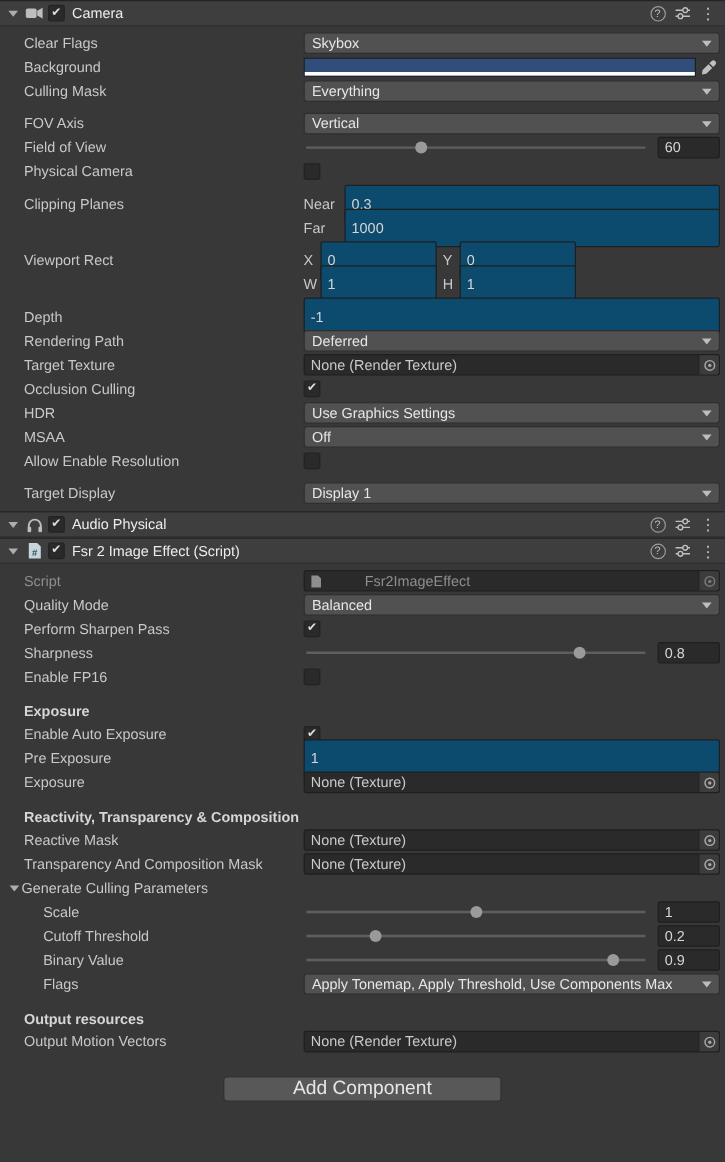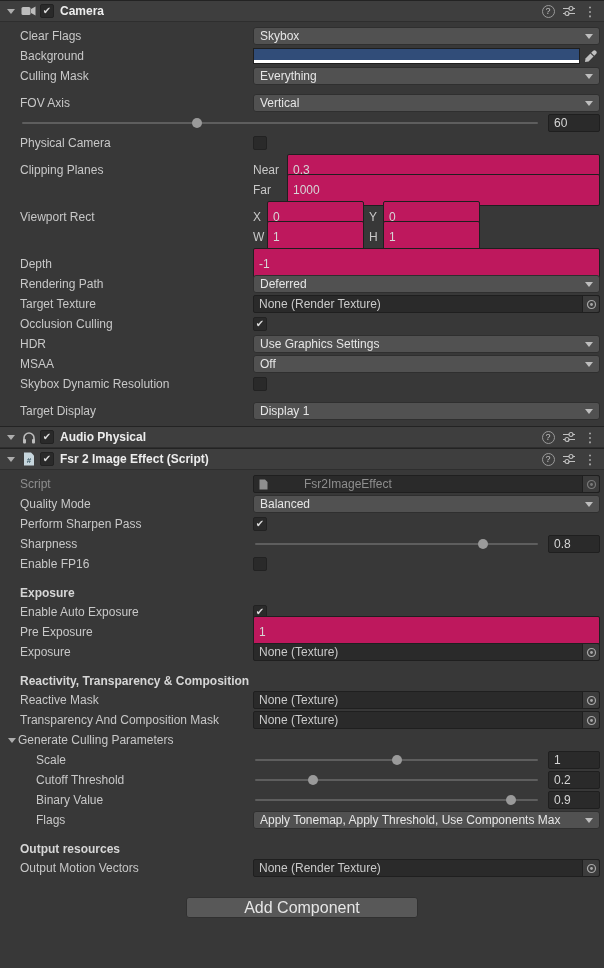--- a/index.html
+++ b/index.html
@@ -12,42 +12,42 @@
     overflow:hidden;
   }
   
   .comp-header {
     height:22px; background:#3E3E3E;
     border-top:1px solid #232323; border-bottom:1px solid #2E2E2E;
     display:flex; align-items:center; padding:0 5px; gap:3px;
   }
   .tri-down { width:0; height:0; border-left:4px solid transparent; border-right:4px solid transparent; border-top:5px solid #ADADAD; flex:none; margin:0 2px; }
   .hicon { width:17px; height:15px; display:flex; align-items:center; justify-content:center; flex:none; }
-  .htitle { font-weight:bold; color:#EDEDED; margin-left:3px; flex:1; white-space:nowrap; overflow:hidden; }
+  .htitle { font-weight:normal; color:#EDEDED; margin-left:3px; flex:1; white-space:nowrap; overflow:hidden; }
   .hbtn { flex:none; width:18px; height:16px; display:flex; align-items:center; justify-content:center; color:#C0C0C0; }
   .help-circle { width:13px; height:13px; border:1px solid #9A9A9A; border-radius:50%; font-size:9px; line-height:11px; text-align:center; color:#C0C0C0; }
   .kebab { font-size:13px; color:#C8C8C8; }
   
   .cb { width:14px; height:14px; background:#2A2A2A; border:1px solid #222; border-radius:2px; display:inline-flex; align-items:center; justify-content:center; flex:none; }
   .cb.on::after { content:"✔"; font-size:10px; color:#DCDCDC; line-height:1; }
   
   .body-pad { padding:4px 0 5px 0; }
   .row { display:flex; align-items:center; height:20px; padding:0 4px 0 20px; }
   .row.sub { padding-left:36px; }
   .row.sub .lbl { width:217px; }
   .lbl { width:233px; flex:none; color:#C8C8C8; white-space:nowrap; overflow:hidden; }
   .lbl.dim { color:#8E8E8E; }
   .gap { height:7px; }
   .sect { height:18px; margin-top:10px; display:flex; align-items:center; padding-left:20px; font-weight:bold; color:#D6D6D6; }
   
   .dd { flex:1; height:18px; background:#515151; border:1px solid #2F2F2F; border-radius:3px; display:flex; align-items:center; padding:0 6px; min-width:0; }
   .ddv { flex:1; color:#E6E6E6; white-space:nowrap; overflow:hidden; }
   .ddarrow { width:0; height:0; border-left:4px solid transparent; border-right:4px solid transparent; border-top:5px solid #BEBEBE; flex:none; margin-left:4px; }
   
-  .tf { flex:1; height:32px; background:#be185d; border:1px solid #1F1F1F; border-radius:2px; display:flex; align-items:center; padding:0 5px; color:#D6D6D6; min-width:0; white-space:nowrap; overflow:hidden; }
+  .tf { flex:1; height:32px; background:#0c4a6e; border:1px solid #1F1F1F; border-radius:2px; display:flex; align-items:center; padding:0 5px; color:#D6D6D6; min-width:0; white-space:nowrap; overflow:hidden; }
   .numbox { flex:none; width:52px; height:18px; background:#2A2A2A; border:1px solid #1F1F1F; border-radius:2px; display:flex; align-items:center; padding:0 5px; color:#D6D6D6; }
   .sublbl { flex:none; width:34px; color:#C8C8C8; }
   .axis { flex:none; width:14px; color:#C8C8C8; }
   .vr { flex:none; width:97px; margin-right:5px; }
   .vr-spacer { flex:1; }
   
   .slider { flex:1; height:18px; position:relative; margin-right:8px; }
   .slider .track { position:absolute; left:2px; right:2px; top:8px; height:2px; background:#5E5E5E; border-radius:1px; }
   .slider .handle { position:absolute; top:4px; width:10px; height:10px; border-radius:50%; background:#9A9A9A; transform:translateX(-5px); }
   
@@ -128,20 +128,21 @@
     </div>
     <div class="gap"></div>
     <div class="row">
       <span class="lbl">FOV Axis</span>
       <div class="dd">
         <span class="ddv">Vertical</span>
         <span class="ddarrow"></span>
       </div>
     </div>
     <div class="row">
+      <span class="lbl">Field of View</span>
       <div class="slider">
         <div class="track"></div>
         <div class="handle" style="left: 34%;"></div>
       </div>
       <div class="numbox">
           <span>60</span>
         </div>
     </div>
     <div class="row">
       <span class="lbl">Physical Camera</span>
@@ -225,21 +226,21 @@
       </div>
     </div>
     <div class="row">
       <span class="lbl">MSAA</span>
       <div class="dd">
         <span class="ddv">Off</span>
         <span class="ddarrow"></span>
       </div>
     </div>
     <div class="row">
-      <span class="lbl">Skybox Dynamic Resolution</span>
+      <span class="lbl">Allow Enable Resolution</span>
       <span class="cb"></span>
     </div>
     <div class="gap"></div>
     <div class="row">
       <span class="lbl">Target Display</span>
       <div class="dd">
         <span class="ddv">Display 1</span>
         <span class="ddarrow"></span>
       </div>
     </div>

